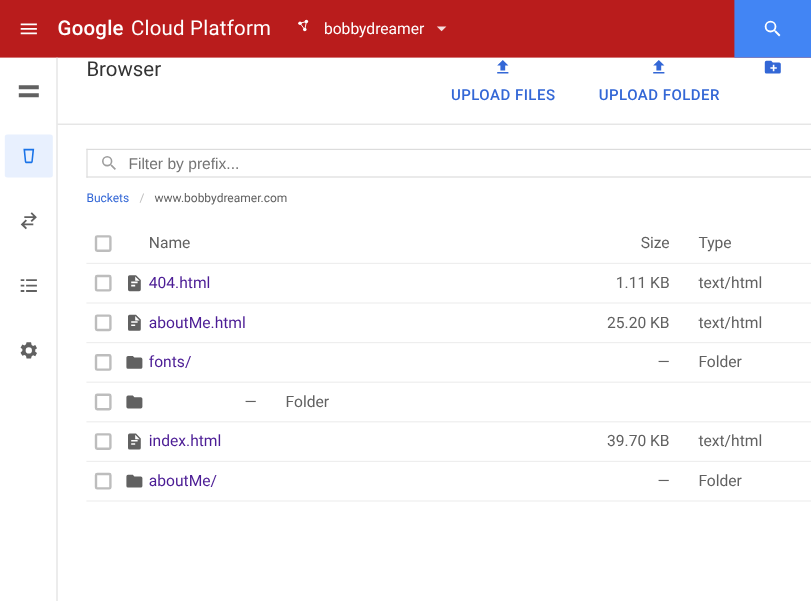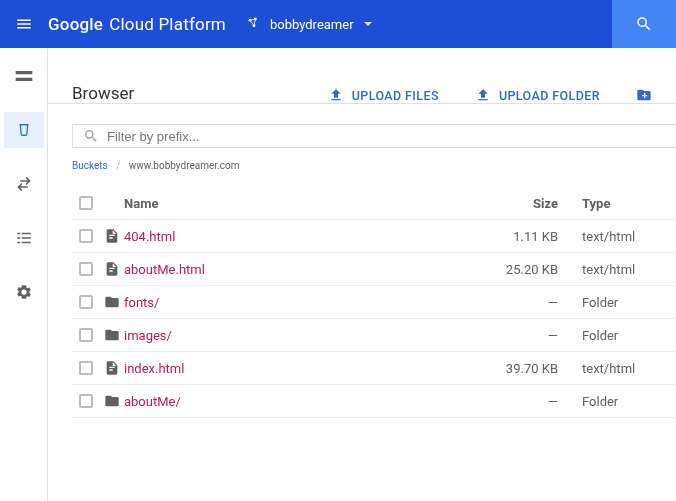--- a/index.html
+++ b/index.html
@@ -1,59 +1,59 @@
 <!DOCTYPE html>
 <html><head>
 <meta charset="utf-8">
 <style>
 * { box-sizing: border-box; margin: 0; padding: 0; }
 body { font-family: Roboto, Arial, sans-serif; font-size: 13px; color: #212121; background: #fff; width: 676px; height: 501px; overflow: hidden; }
 
-.topbar { background: #1d4ed8; height: 48px; display: flex; align-items: center; color: #fff; }
+.topbar { background: #b91c1c; height: 48px; display: flex; align-items: center; color: #fff; }
 .hamburger { width: 48px; display: flex; align-items: center; justify-content: center; cursor: pointer; }
 .hamburger svg { fill: #fff; }
 .brand { font-size: 17px; font-weight: 400; letter-spacing: 0.2px; display: flex; align-items: baseline; gap: 6px; }
 .brand .g { font-weight: 500; }
 .project-picker { display: flex; align-items: center; gap: 8px; margin-left: 20px; cursor: pointer; font-size: 13px; }
 .project-picker .dots svg { fill: #fff; }
 .caret-down { width: 0; height: 0; border-left: 4px solid transparent; border-right: 4px solid transparent; border-top: 4px solid rgba(255,255,255,0.85); margin-left: 2px; }
 .topbar .spacer { flex: 1; }
 .search-btn { width: 64px; height: 48px; background: #4285f4; display: flex; align-items: center; justify-content: center; cursor: pointer; }
 .search-btn svg { fill: #fff; }
 
 .shell { display: flex; height: calc(501px - 48px); }
 .leftnav { width: 48px; border-right: 1px solid #e0e0e0; display: flex; flex-direction: column; align-items: center; padding-top: 10px; gap: 18px; }
 .leftnav .nav-item { width: 40px; height: 36px; display: flex; align-items: center; justify-content: center; cursor: pointer; border-radius: 2px; }
 .leftnav .nav-item.active { background: #e8f0fe; }
 .leftnav .nav-item svg { fill: #616161; }
 .leftnav .nav-item.active svg { fill: #1a73e8; }
 
 .main { flex: 1; display: flex; flex-direction: column; }
-.toolbar { height: 56px; display: flex; align-items: flex-end; padding: 0 24px 0 24px; border-bottom: 1px solid #e0e0e0; gap: 36px; }
+.toolbar { height: 56px; display: flex; align-items: flex-start; padding: 0 24px 0 24px; border-bottom: 1px solid #e0e0e0; gap: 36px; }
 .toolbar .title { font-size: 17px; color: #333; margin-right: auto; }
-.action-btn { display: flex; align-items: center; gap: 8px; color: #3367d6; font-size: 12.5px; font-weight: 500; letter-spacing: 0.4px; cursor: pointer; }
+.action-btn { display: flex; align-items: center; gap: 8px; color: #3367d6; font-size: 12.5px; font-weight: 500; letter-spacing: 0.4px; cursor: pointer; flex-direction: column; }
 .action-btn svg { fill: #3367d6; }
 
 .content { padding: 20px 0 0 24px; flex: 1; overflow: hidden; }
 .filter-box { display: flex; align-items: center; border: 1px solid #dcdcdc; height: 24px; padding: 0 10px; color: #9e9e9e; width: 100%; border-right: none; }
 .filter-box svg { fill: #9e9e9e; margin-right: 8px; }
 .filter-box input { border: none; outline: none; font-size: 13px; color: #333; flex: 1; background: transparent; }
 
 .breadcrumb { margin: 12px 0 16px 0; font-size: 10px; color: #616161; }
 .breadcrumb a { color: #3367d6; text-decoration: none; cursor: pointer; }
 .breadcrumb .sep { margin: 0 6px; color: #bdbdbd; }
 
 .table { width: 100%; }
 .table .row { display: flex; align-items: center; height: 33px; border-bottom: 1px solid #eee; padding-right: 8px; }
-.table .row.head { color: #616161; font-weight: 700; font-size: 12px; }
+.table .row.head { color: #616161; font-weight: 400; font-size: 12px; }
 .chk { width: 28px; display: flex; align-items: center; justify-content: center; }
 .chk .box { width: 14px; height: 14px; border: 2px solid #bdbdbd; border-radius: 2px; }
 .icon-cell { width: 24px; display: flex; align-items: center; justify-content: center; }
 .icon-cell svg { fill: #616161; }
-.name-cell { flex: 1; font-size: 13px; color: #be185d; }
+.name-cell { flex: 1; font-size: 13px; color: #4c1d95; }
 .size-cell { width: 90px; text-align: right; color: #616161; font-size: 13px; }
 .type-cell { width: 110px; color: #616161; font-size: 13px; padding-left: 24px; }
 .row.head .name-cell, .row.head .size-cell, .row.head .type-cell { color: #616161; }
 </style>
 </head>
 <body>
 
 <div class="topbar">
   <div class="hamburger">
     <svg width="18" height="18" viewBox="0 0 24 24">
@@ -201,21 +201,20 @@
             </div>
             <div class="row">
               <div class="chk">
                 <div class="box"></div>
               </div>
               <div class="icon-cell">
                 <svg width="16" height="16" viewBox="0 0 24 24">
                   <path d="M10 4H4a2 2 0 00-2 2v12a2 2 0 002 2h16a2 2 0 002-2V8a2 2 0 00-2-2h-8l-2-2z"></path>
                 </svg>
               </div>
-              <div class="name-cell">images/</div>
               <div class="size-cell">—</div>
               <div class="type-cell">Folder</div>
             </div>
             <div class="row">
               <div class="chk">
                 <div class="box"></div>
               </div>
               <div class="icon-cell">
                 <svg width="16" height="16" viewBox="0 0 24 24">
                   <path d="M14 2H6a2 2 0 00-2 2v16a2 2 0 002 2h12a2 2 0 002-2V8l-6-6zm-1 14H8v-2h5v2zm3-4H8v-2h8v2zm-3-5V3.5L18.5 9H13z"></path>

